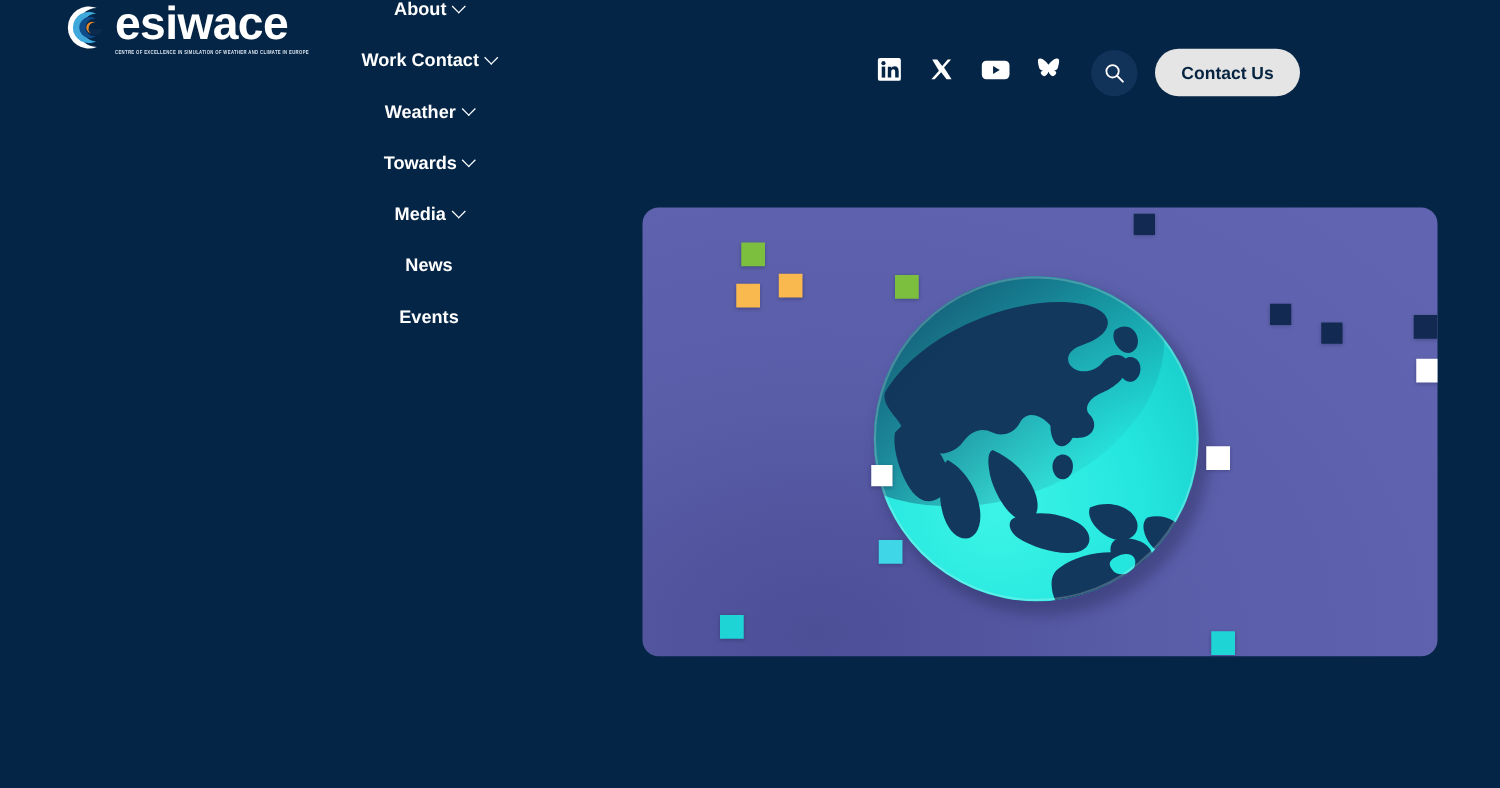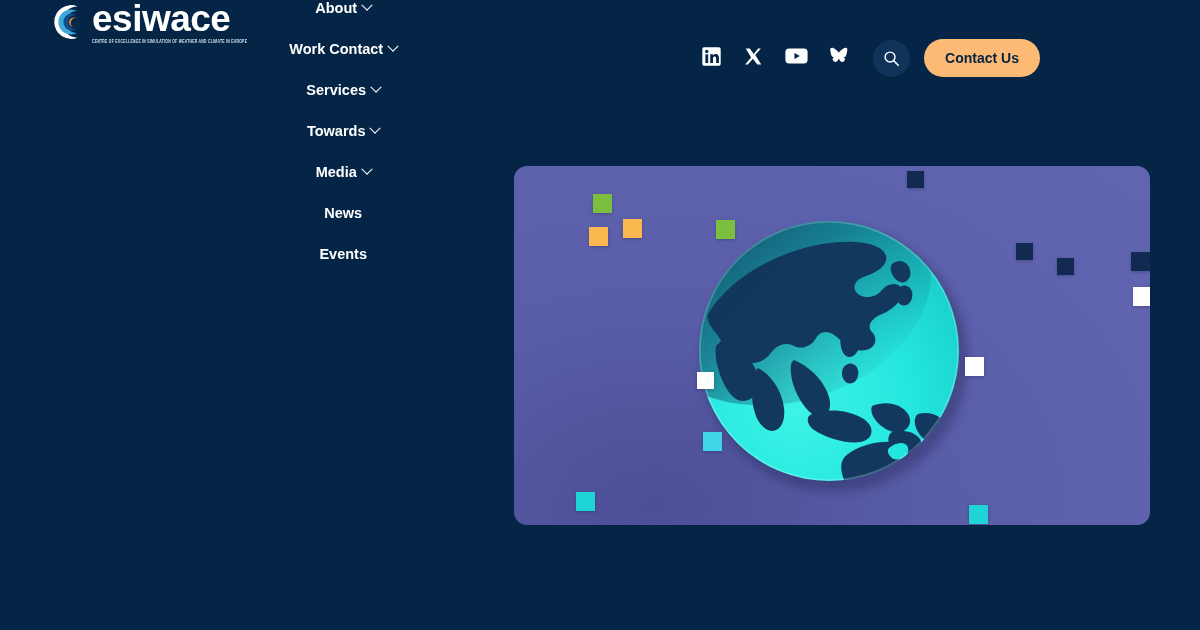--- a/index.html
+++ b/index.html
@@ -72,21 +72,21 @@
     margin-right:22px;
   }
   .social-icon { display:block; cursor:pointer; }
   .search-btn {
     width:37px; height:37px; border-radius:50%;
     background:#123359;
     display:flex; align-items:center; justify-content:center;
     cursor:pointer; margin-right:14px;
   }
   .contact-btn {
-    background:#fdba74; color:#062341;
+    background:#e5e5e5; color:#062341;
     font-size:14px; font-weight:700;
     border:none; border-radius:20px;
     padding:11px 21px; cursor:pointer;
     font-family:"Liberation Sans", sans-serif;
     white-space:nowrap;
   }
 
   
   .hero {
     position:absolute; top:115px; left:0;
@@ -157,21 +157,21 @@
   <nav class="nav">
     <span class="nav-item">
       <span>About</span>
       <i class="chev"></i>
     </span>
     <span class="nav-item">
       <span>Work Contact</span>
       <i class="chev"></i>
     </span>
     <span class="nav-item">
-      <span>Services</span>
+      <span>Weather</span>
       <i class="chev"></i>
     </span>
     <span class="nav-item">
       <span>Towards</span>
       <i class="chev"></i>
     </span>
     <span class="nav-item">
       <span>Media</span>
       <i class="chev"></i>
     </span>

